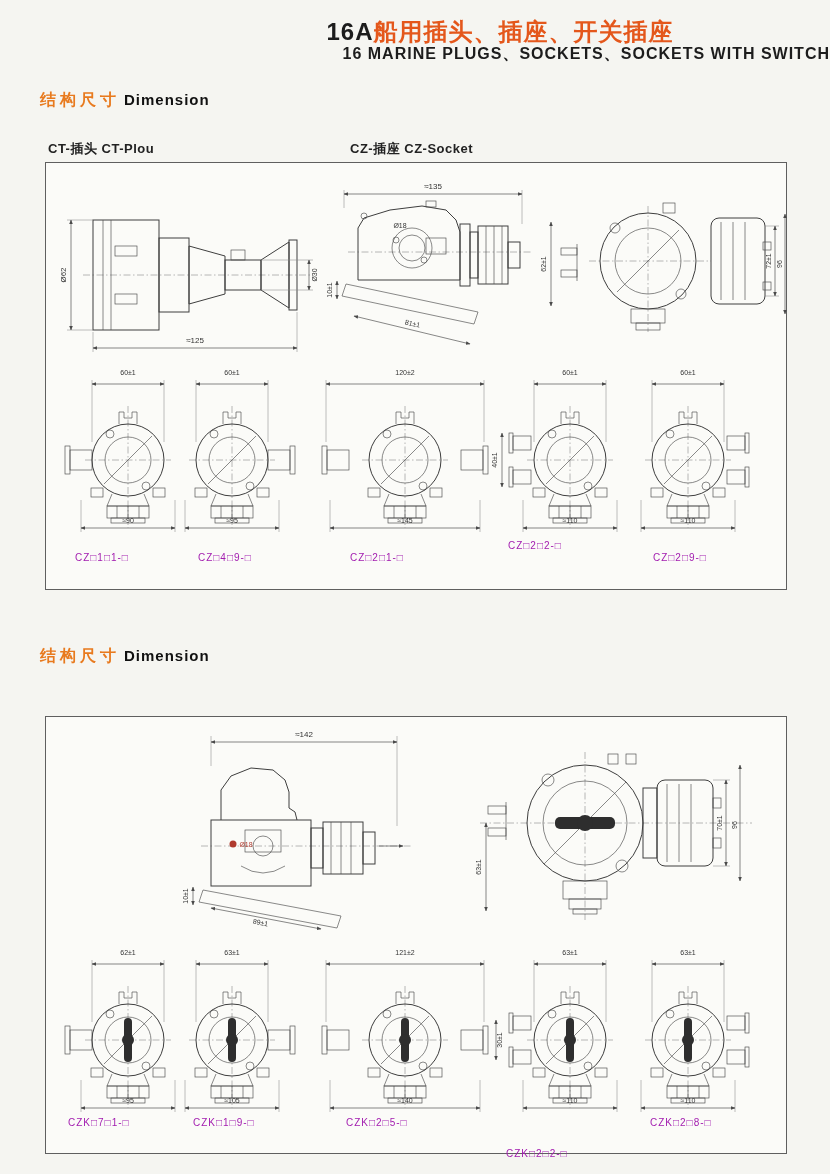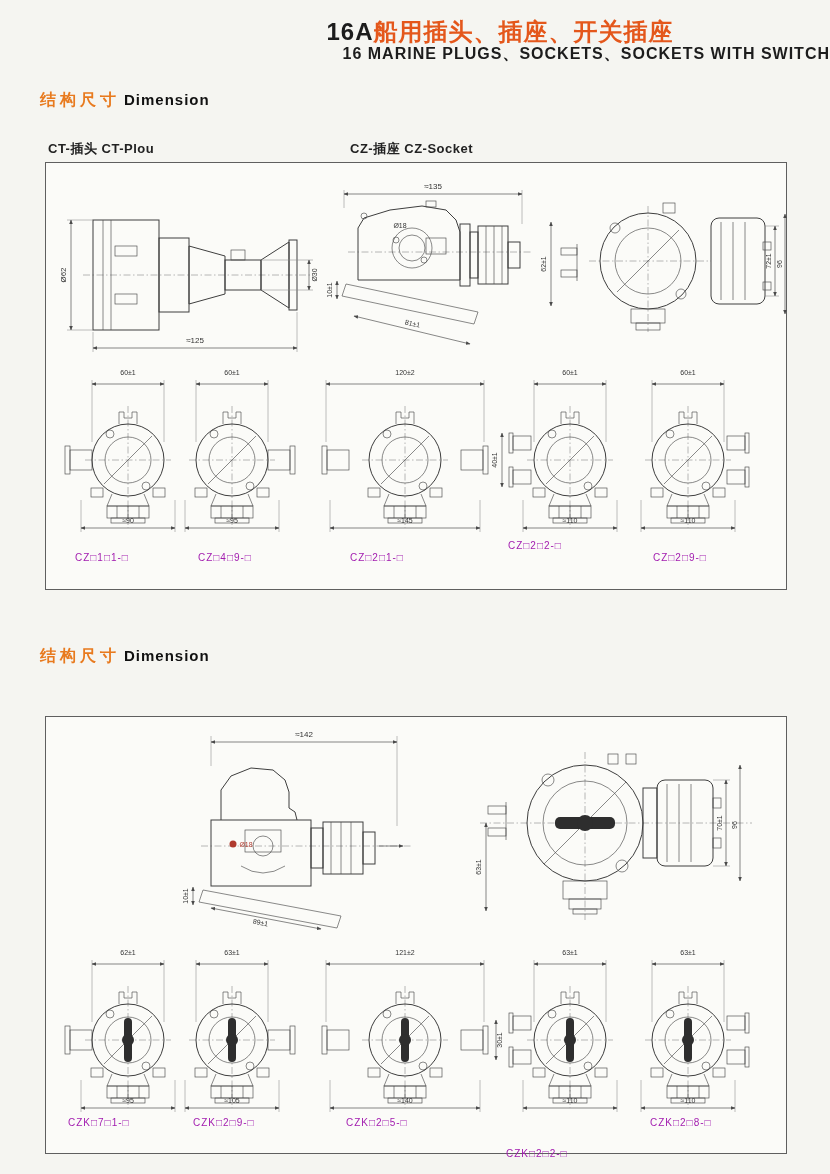--- a/index.html
+++ b/index.html
@@ -397,18 +397,18 @@
       <line class="ext" x1="101" y1="82" x2="101" y2="20"></line>
     <line class="dml" x1="29" y1="24" x2="101" y2="24" marker-start="url(#arr)" marker-end="url(#arr)"></line>
     <text class="dim" x="65" y="15" text-anchor="middle">63±1</text>
     <line class="ext" x1="18" y1="140" x2="18" y2="172"></line>
       <line class="ext" x1="112" y1="140" x2="112" y2="172"></line>
     <line class="dml" x1="18" y1="168" x2="112" y2="168" marker-start="url(#arr)" marker-end="url(#arr)"></line>
     <text class="dim" x="65" y="163" text-anchor="middle">≈110</text>
   </svg>
 
   <span class="abs model" style="left:68px;top:1117px">CZK□7□1-□</span>
-  <span class="abs model" style="left:193px;top:1117px">CZK□2□9-□</span>
+  <span class="abs model" style="left:193px;top:1117px">CZK□1□9-□</span>
   <span class="abs model" style="left:346px;top:1117px">CZK□2□5-□</span>
   <span class="abs model" style="left:506px;top:1148px">CZK□2□2-□</span>
   <span class="abs model" style="left:650px;top:1117px">CZK□2□8-□</span>
 
 </div>
 
 </body></html>

